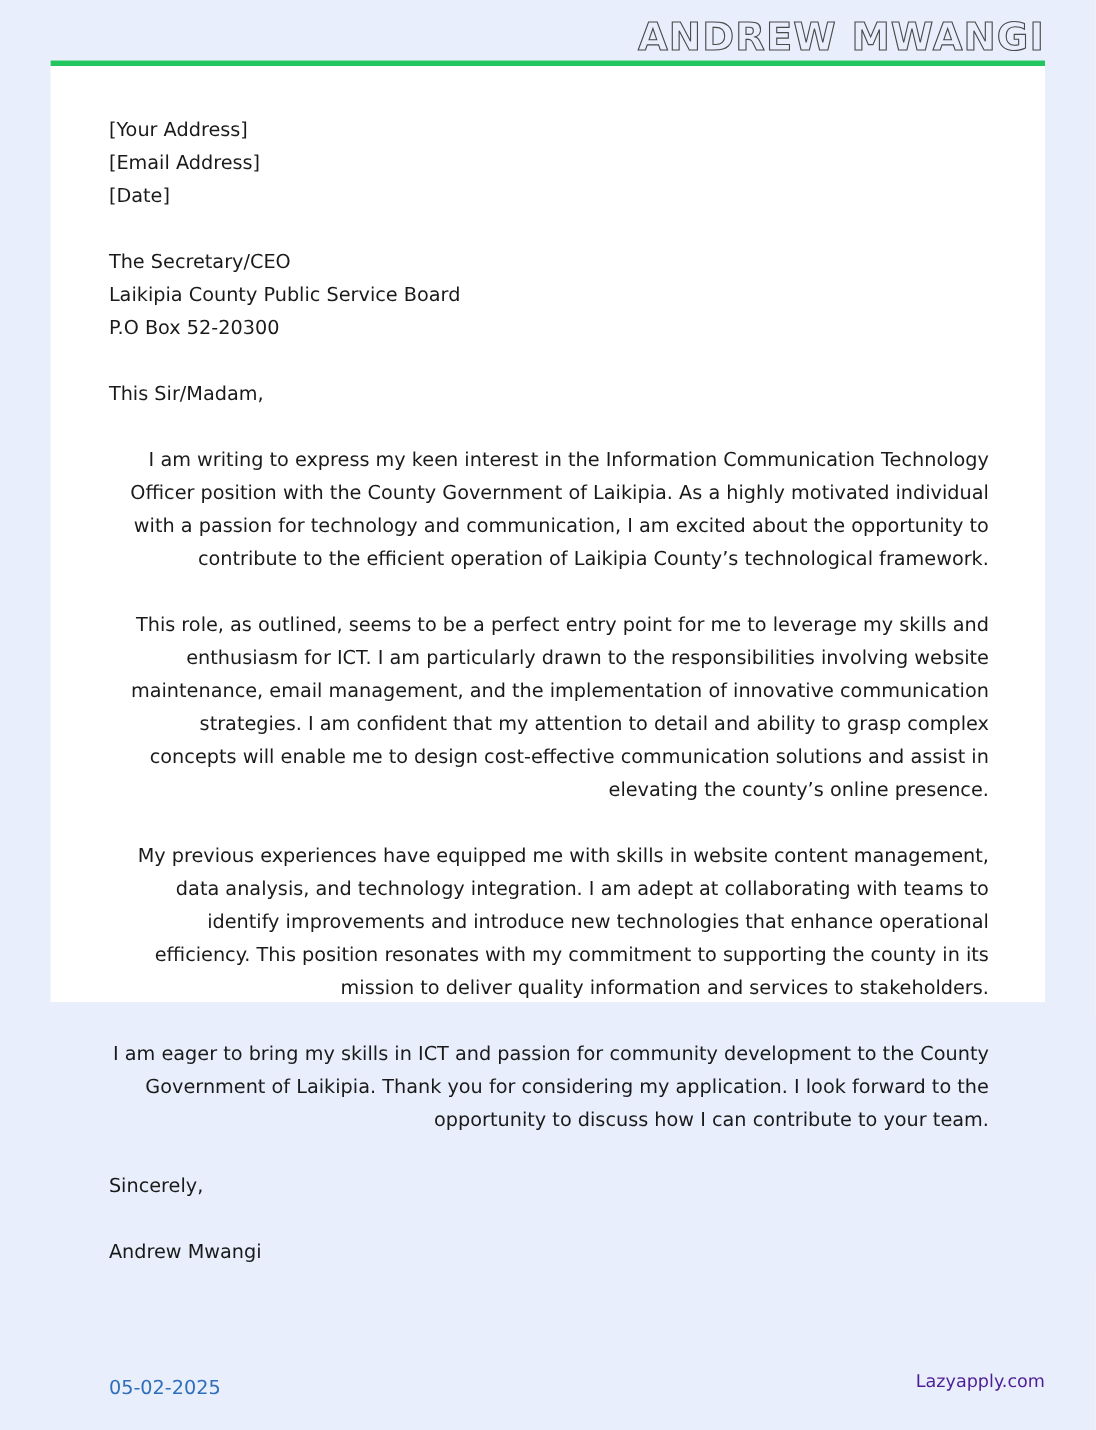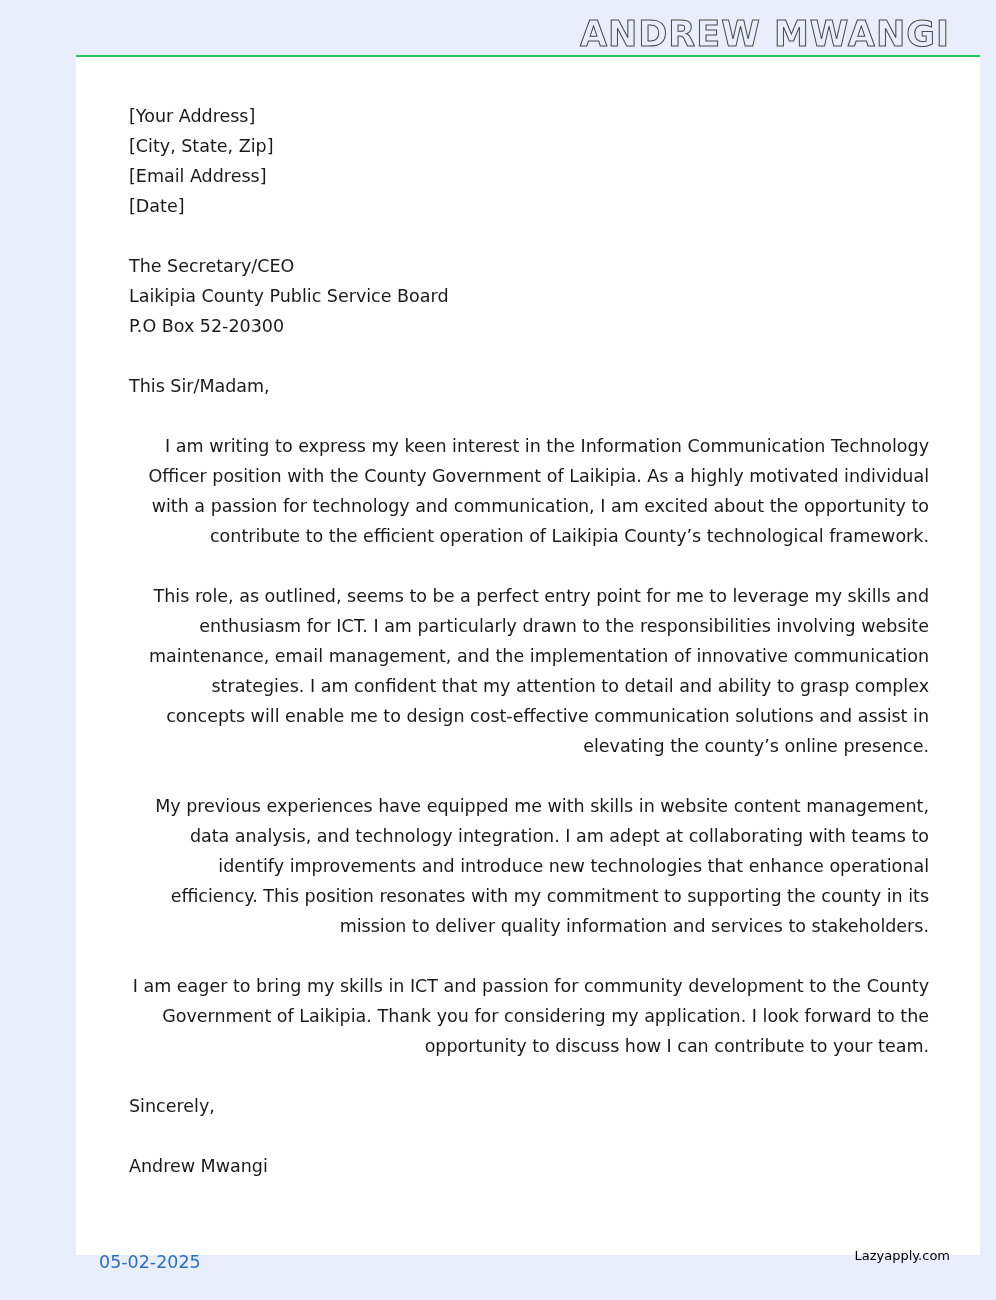--- a/index.html
+++ b/index.html
@@ -34,25 +34,24 @@
     text-shadow: 0 0 0 #888;
     font-family: "DejaVu Sans", "Liberation Sans", sans-serif;
     line-height: 40px;
     white-space: nowrap;
   }
   .sheet {
     position: absolute;
     left: 46px;
     top: 55px;
     width: 904px;
-    height: 1200px;
+    height: 856px;
     background: #ffffff;
-    border-top: 2px solid #22c55e;
+    border-top: 5px solid #22c55e;
     box-sizing: border-box;
-    margin-left: 30px;
   }
   .body-text {
     position: absolute;
     left: 53px;
     top: 44px;
     width: 800px;
     font-size: 17.5px;
     line-height: 30px;
     color: #1a1a1a;
   }
@@ -75,39 +74,38 @@
     top: 1250px;
     font-size: 17.5px;
     color: #2f6fba;
     line-height: 24px;
     text-align: center;
   }
   .footer-brand {
     position: absolute;
     right: 46px;
     top: 1246px;
-    font-size: 13px;
-    color: #000000;
+    font-size: 16px;
+    color: #4c1d95;
     line-height: 20px;
   }
 </style>
 </head>
 <body>
 
 <div class="page">
 
   <div class="header-name">ANDREW MWANGI</div>
 
   <div class="sheet">
 
     <div class="body-text">
 
       <div class="block">
         <span class="line">[Your Address]</span>
-        <span class="line">[City, State, Zip]</span>
         <span class="line">[Email Address]</span>
         <span class="line">[Date]</span>
       </div>
 
       <div class="block">
         <span class="line">The Secretary/CEO</span>
         <span class="line">Laikipia County Public Service Board</span>
         <span class="line">P.O Box 52-20300</span>
       </div>
 

